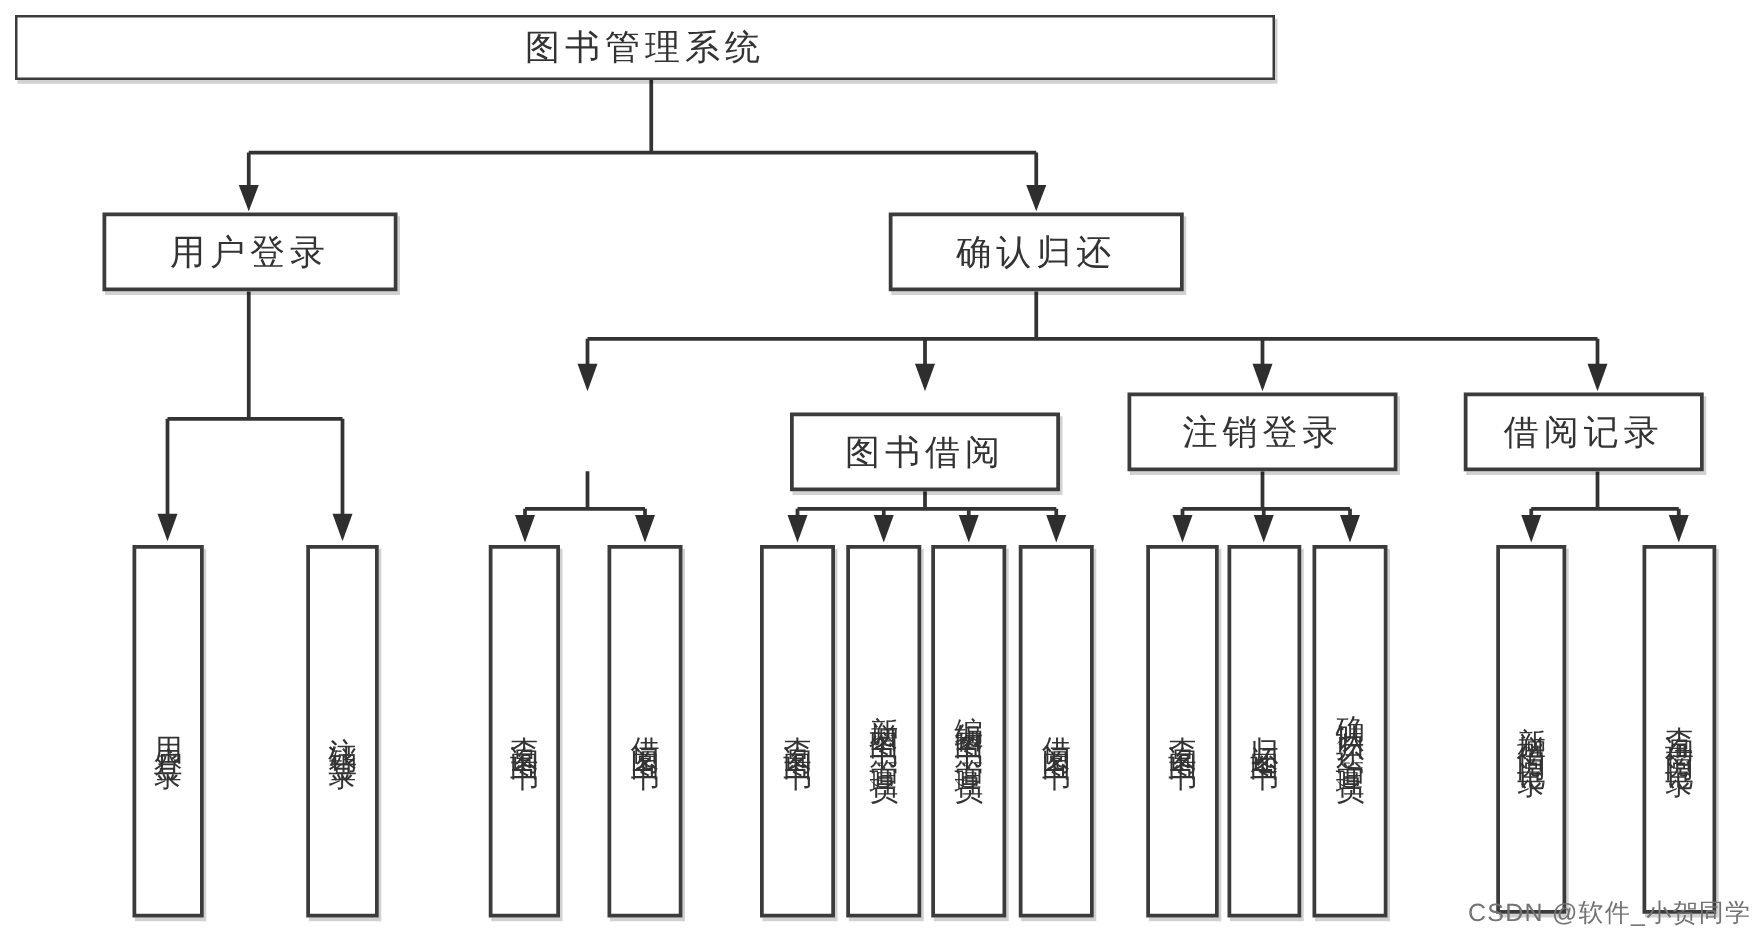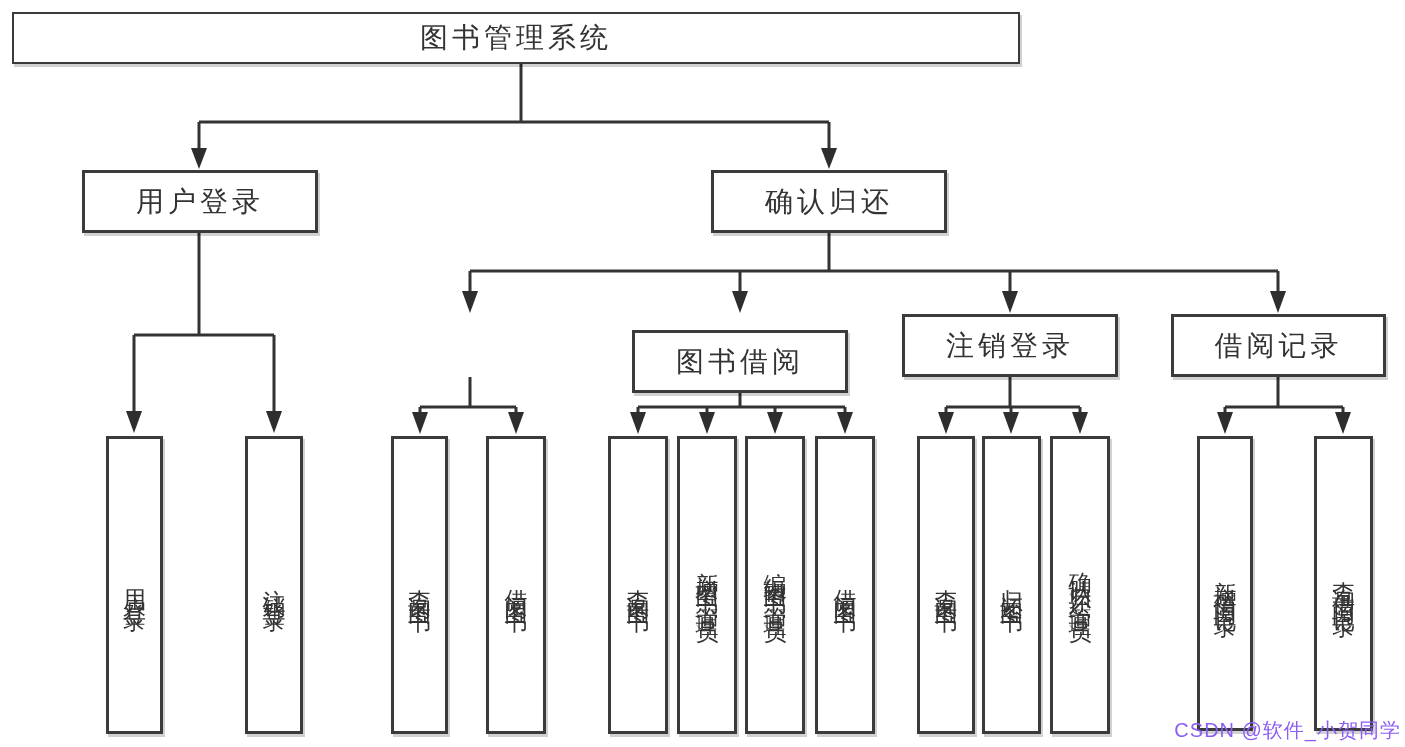--- a/index.html
+++ b/index.html
@@ -24,21 +24,21 @@
     color:#333333;
     text-align:right;
   }
   .v .label{
     writing-mode:vertical-rl;text-orientation:mixed;
     font-size:23px;letter-spacing:7px;line-height:1;
     color:#333333;white-space:nowrap;
   }
   .watermark{
     position:absolute;z-index:3;right:4px;top:717px;
-    font-size:20px;color:#8b5cf6;letter-spacing:1px;white-space:nowrap;
+    font-size:20px;color:#737373;letter-spacing:1px;white-space:nowrap;
   }
 </style>
 </head>
 <body>
 
 <div class="stage">
 
   <svg class="connectors" width="1405" height="747" viewBox="0 0 1405 747">
 
     <g>
@@ -99,21 +99,21 @@
   <div class="box h" style="left:711px;top:170px;width:236px;height:63px">
     <span class="label">确认归还</span>
   </div>
 
   <div class="box h" style="left:632px;top:330px;width:216px;height:63px">
     <span class="label">图书借阅</span>
   </div>
   <div class="box h" style="left:902px;top:314px;width:216px;height:63px">
     <span class="label">注销登录</span>
   </div>
-  <div class="box h" style="left:1171px;top:314px;width:215px;height:63px">
+  <div class="box h" style="left:1171px;top:314px;width:192px;height:63px">
     <span class="label">借阅记录</span>
   </div>
 
   <div class="box v" style="left:106px;top:436px;width:57px;height:298px">
     <span class="label">用户登录</span>
   </div>
   <div class="box v" style="left:245px;top:436px;width:58px;height:298px">
     <span class="label">注销登录</span>
   </div>
 

